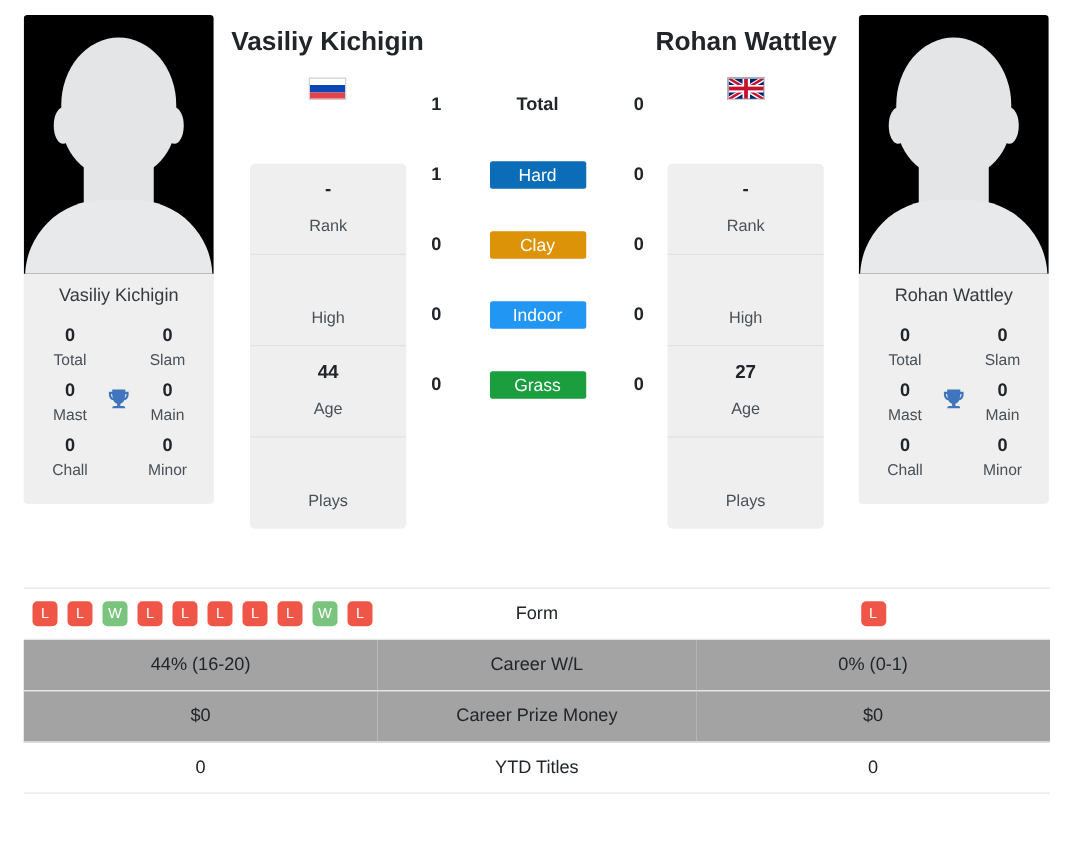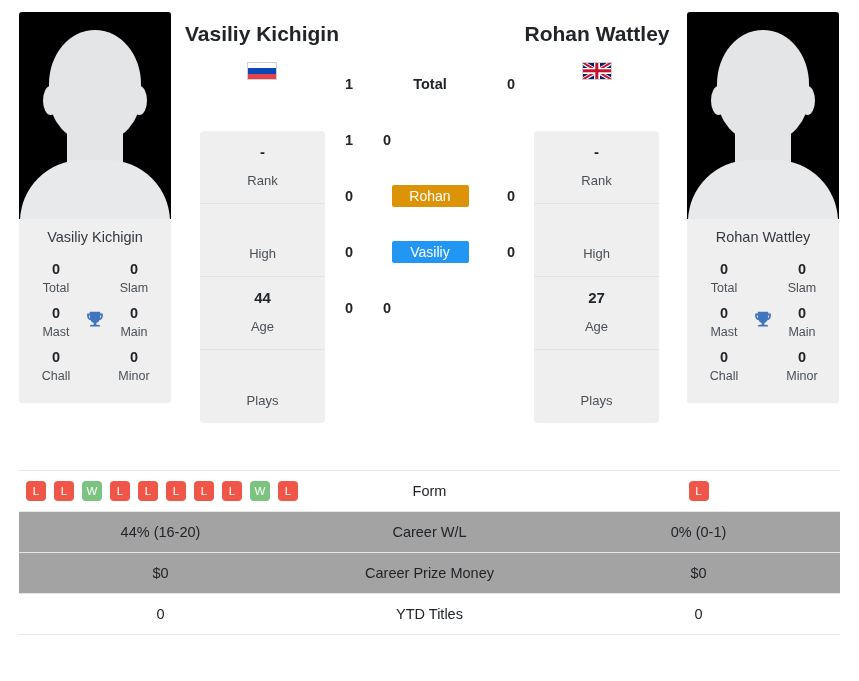--- a/index.html
+++ b/index.html
@@ -447,38 +447,44 @@
     <div class="center-col">
       <div class="surface-row">
         <div class="s-num">1</div>
         <div class="s-mid">
           <span class="s-total">Total</span>
         </div>
         <div class="s-num">0</div>
       </div>
       <div class="surface-row">
         <div class="s-num">1</div>
+        <div class="s-mid">
+          <span class="s-pill" style="background:#0b6cb7">Hard</span>
+        </div>
         <div class="s-num">0</div>
       </div>
       <div class="surface-row">
         <div class="s-num">0</div>
         <div class="s-mid">
-          <span class="s-pill" style="background:#dc9307">Rohan</span>
+          <span class="s-pill" style="background:#dc9307">Clay</span>
         </div>
         <div class="s-num">0</div>
       </div>
       <div class="surface-row">
         <div class="s-num">0</div>
         <div class="s-mid">
-          <span class="s-pill" style="background:#2196f3">Vasiliy</span>
+          <span class="s-pill" style="background:#2196f3">Indoor</span>
         </div>
         <div class="s-num">0</div>
       </div>
       <div class="surface-row">
         <div class="s-num">0</div>
+        <div class="s-mid">
+          <span class="s-pill" style="background:#1a9e3e">Grass</span>
+        </div>
         <div class="s-num">0</div>
       </div>
     </div>
 
   </div>
 
   <table class="cmp-table">
     <tbody>
 
       <tr>

